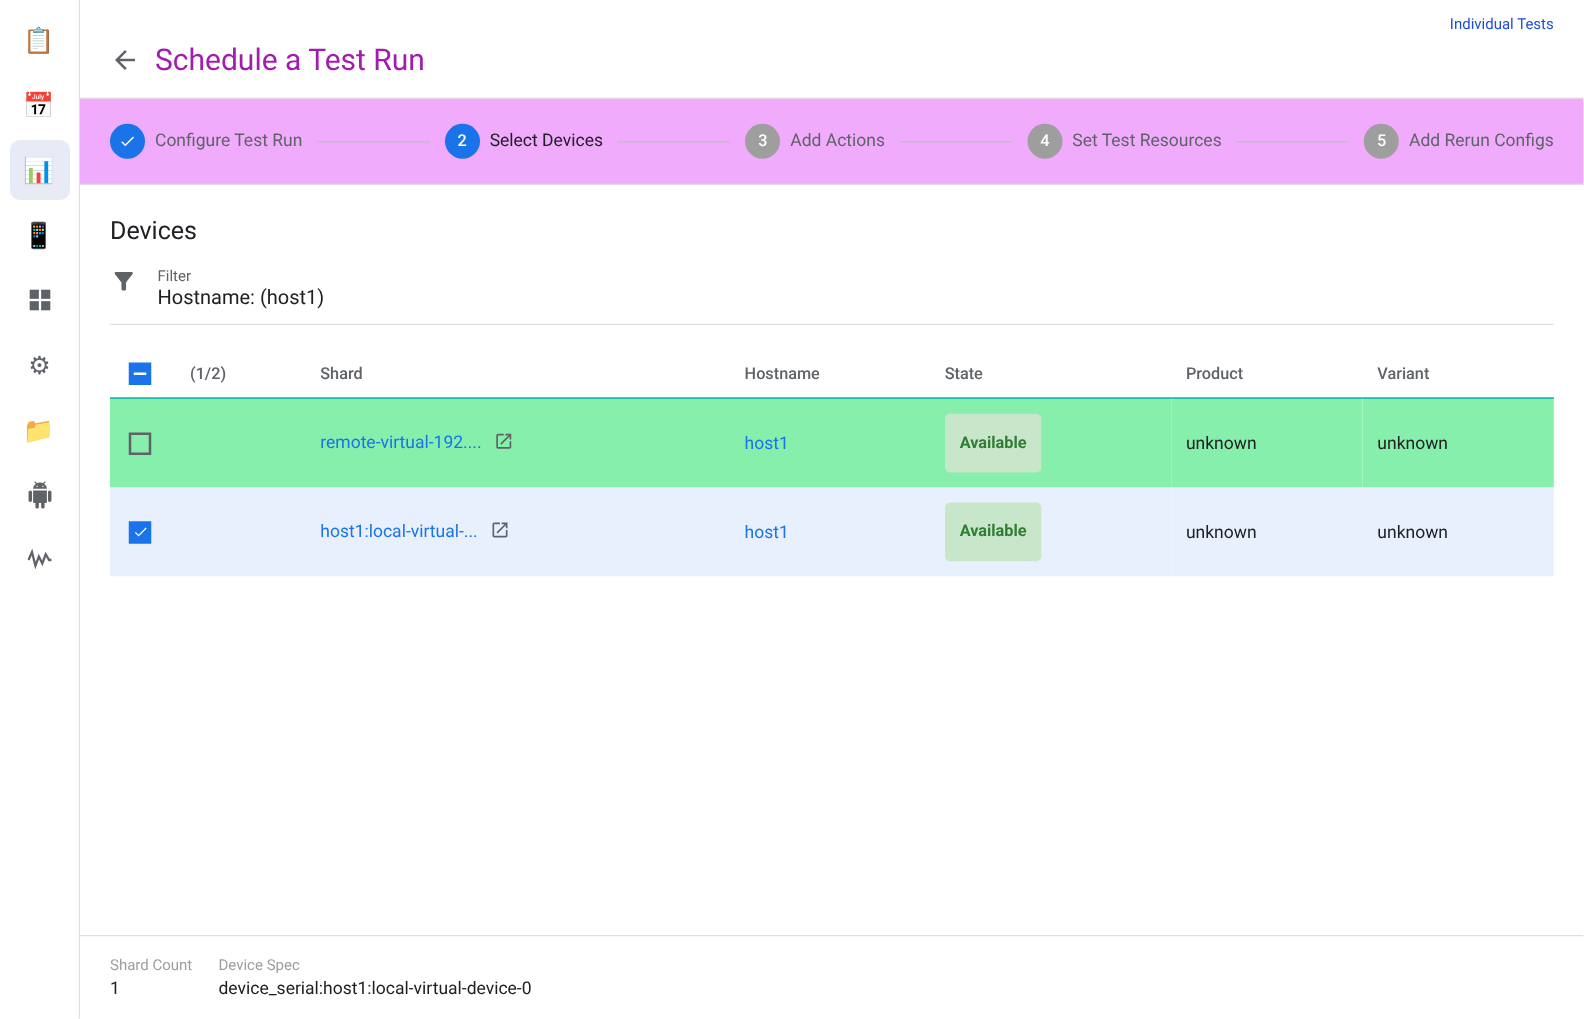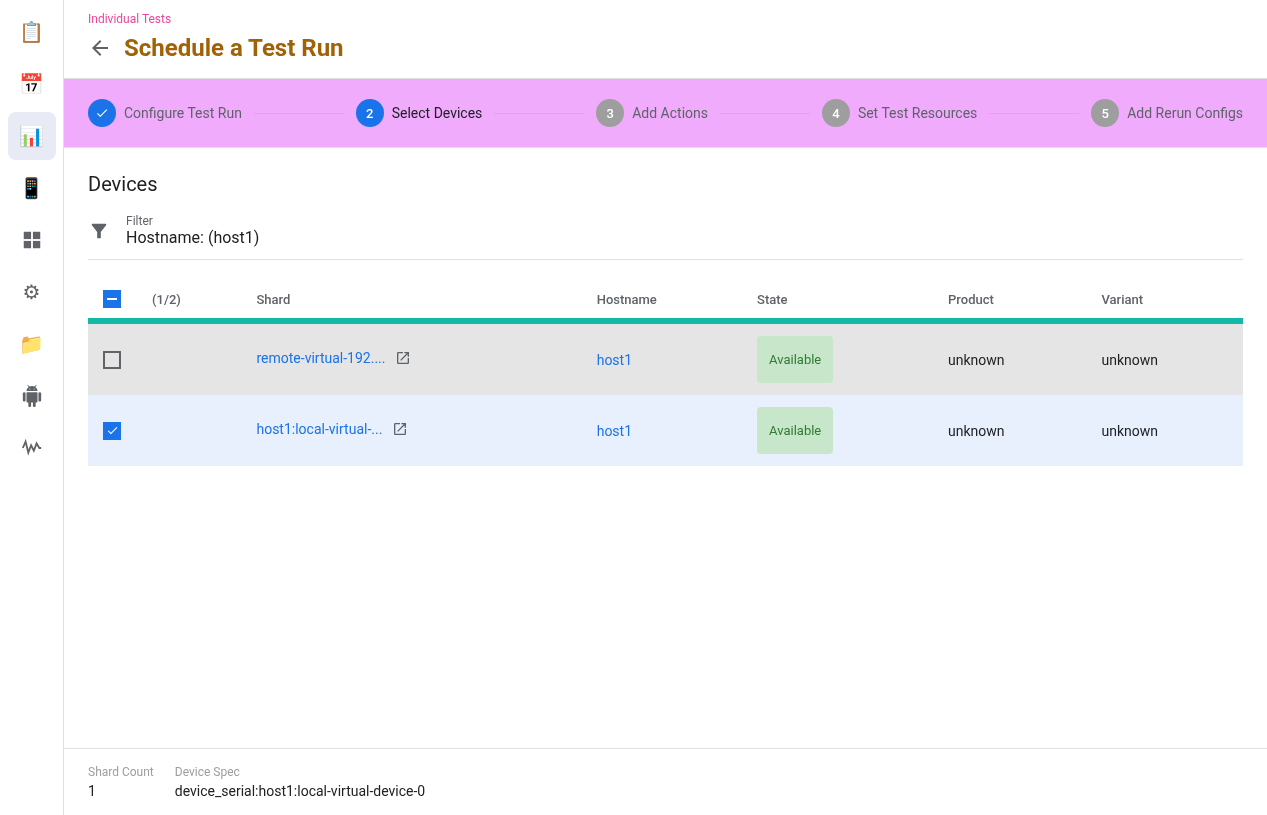--- a/index.html
+++ b/index.html
@@ -40,40 +40,41 @@
       overflow: hidden;
     }
 
     
     .header {
       padding: 12px 24px 0 24px;
       border-bottom: 1px solid #e0e0e0;
     }
     .breadcrumb {
       font-size: 12px;
-      color: #ec4899;
+      color: #1d4ed8;
       margin-bottom: 8px;
+      text-align: right;
     }
     .title-row {
       display: flex;
       align-items: center;
       gap: 12px;
       padding-bottom: 16px;
     }
     .back-btn {
       color: #5f6368;
       cursor: pointer;
       font-size: 20px;
       display: flex;
       align-items: center;
     }
     .page-title {
       font-size: 24px;
-      font-weight: 700;
-      color: #a16207;
+      font-weight: 400;
+      color: #a21caf;
     }
 
     
     .stepper {
       display: flex;
       align-items: center;
       padding: 20px 24px;
       border-bottom: 1px solid #e0e0e0;
       background: #f0abfc;
     }
@@ -135,21 +136,21 @@
     .devices-title {
       font-size: 20px;
       font-weight: 400;
       color: #202124;
       margin-bottom: 18px;
     }
 
     
     .filter-row {
       display: flex;
-      align-items: flex-end;
+      align-items: flex-start;
       gap: 16px;
       border-bottom: 1px solid #e0e0e0;
       padding-bottom: 12px;
       margin-bottom: 20px;
     }
     .filter-icon {
       color: #5f6368;
       font-size: 20px;
     }
     .filter-info {
@@ -167,39 +168,39 @@
 
     
     .table-container {
       flex: 1;
     }
     table {
       width: 100%;
       border-collapse: collapse;
     }
     thead tr {
-      border-bottom: 6px solid #14b8a6;
+      border-bottom: 1px solid #14b8a6;
     }
     th {
       text-align: left;
       padding: 10px 12px;
       font-size: 13px;
       font-weight: 500;
       color: #5f6368;
     }
     td {
       padding: 12px 12px;
       font-size: 14px;
       color: #202124;
     }
     tr.row-selected {
       background: #e8f0fe;
     }
     tr.row-unselected {
-      background: #e5e5e5;
+      background: #86efac;
     }
     .checkbox-cell {
       width: 48px;
       text-align: center;
     }
     .checkbox-indeterminate {
       width: 18px;
       height: 18px;
       background: #1a73e8;
       display: flex;
@@ -247,21 +248,21 @@
     .host-link {
       color: #1a73e8;
       text-decoration: none;
       cursor: pointer;
     }
     .badge {
       display: inline-block;
       padding: 16px 12px;
       border-radius: 4px;
       font-size: 13px;
-      font-weight: 400;
+      font-weight: 700;
     }
     .badge-available {
       background: #c8e6c9;
       color: #2e7d32;
     }
     .count-label {
       font-size: 13px;
       color: #5f6368;
       margin-left: 4px;
     }

